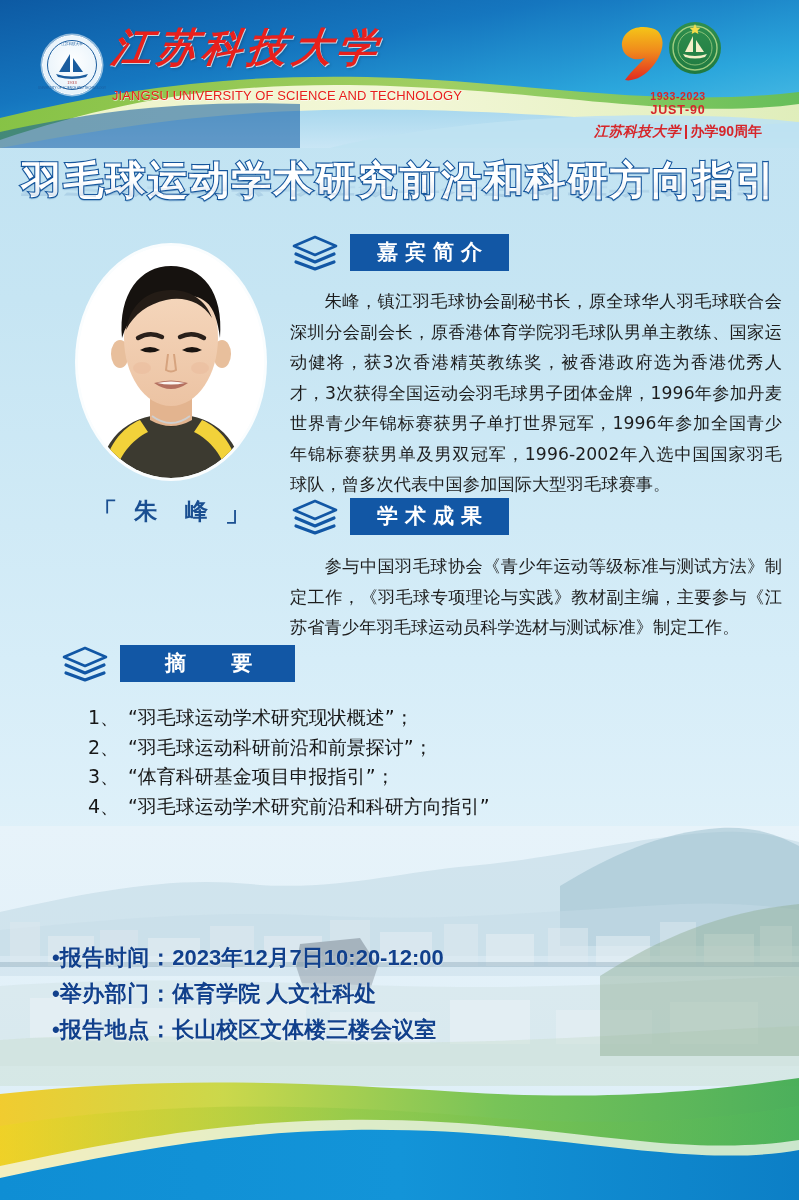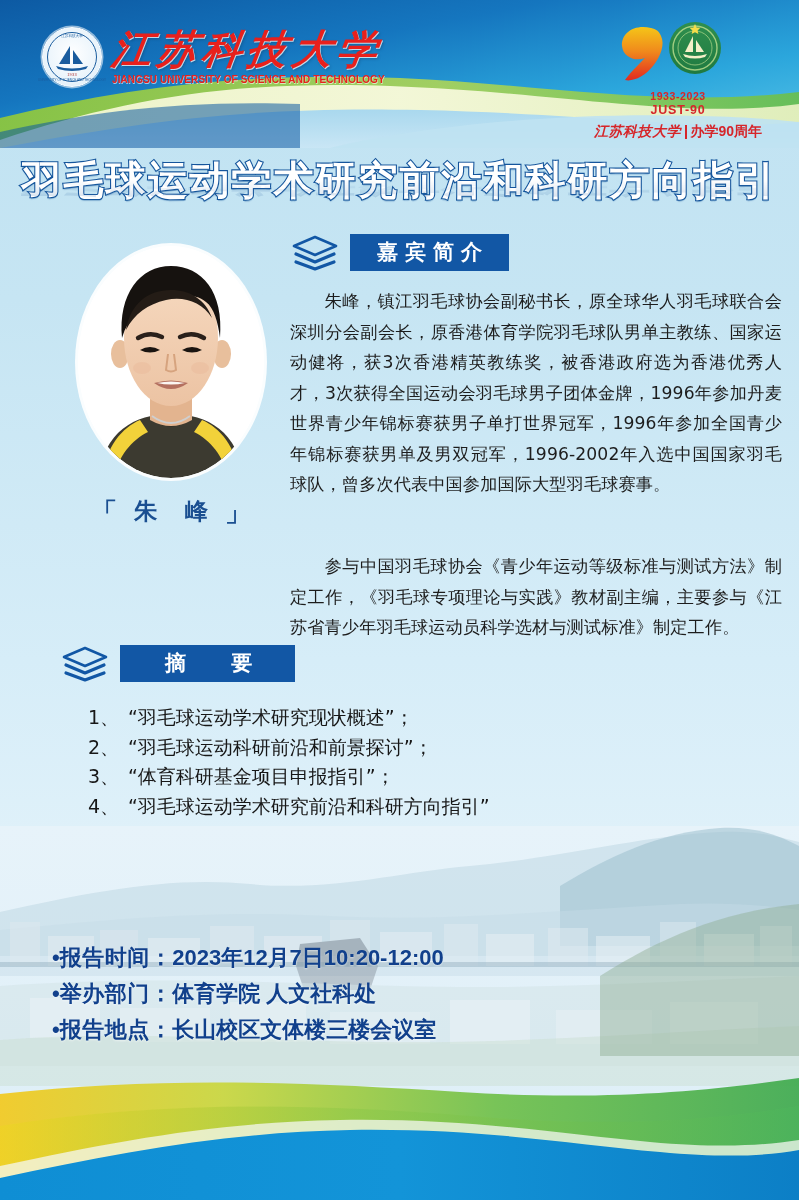--- a/index.html
+++ b/index.html
@@ -60,22 +60,22 @@
   .logo-text { display:flex; flex-direction:column; }
   .logo-cn {
     font-family:"Liberation Serif","DejaVu Serif",serif;
     font-size:40px; font-weight:700; font-style:italic;
     color:#e8201c; letter-spacing:5px; line-height:1.05;
     text-shadow:1px 1px 0 rgba(255,255,255,.75), 2px 2px 3px rgba(0,0,0,.18);
     transform:skewX(-8deg);
     white-space:nowrap;
   }
   .logo-en {
-    font-size:10px; font-weight:700; color:#e8201c;
-    letter-spacing:.1px; margin-top:3px;
+    font-size:13px; font-weight:400; color:#e8201c;
+    letter-spacing:.1px; margin-top:19px;
     text-shadow:.5px .5px 0 rgba(255,255,255,.6);
     white-space:nowrap;
   }
 
   
   .anniv { position:absolute; right:36px; top:18px; width:170px; z-index:6; text-align:center; }
   .anniv-top { position:relative; height:66px; }
   .anniv-90 { position:absolute; left:50%; top:0; transform:translateX(-50%); }
   .anniv-years {
     font-size:10.5px; font-weight:700; color:#d6262a; letter-spacing:.6px;
@@ -369,20 +369,28 @@
       <path d="M4 19 L23 27 L42 19" fill="none" stroke="#1257a5" stroke-width="3.2" stroke-linecap="round" stroke-linejoin="round"></path>
       <path d="M4 27 L23 34 L42 27" fill="none" stroke="#1257a5" stroke-width="3.2" stroke-linecap="round" stroke-linejoin="round"></path>
     </svg>
     <div class="sec-label">嘉宾简介</div>
   </div>
 
   <div class="para" style="left:290px; top:286px; width:492px;">
     <span class="indent"></span><span>朱峰，镇江羽毛球协会副秘书长，原全球华人羽毛球联合会深圳分会副会长，原香港体育学院羽毛球队男单主教练、国家运动健将，获3次香港精英教练奖，被香港政府选为香港优秀人才，3次获得全国运动会羽毛球男子团体金牌，1996年参加丹麦世界青少年锦标赛获男子单打世界冠军，1996年参加全国青少年锦标赛获男单及男双冠军，1996-2002年入选中国国家羽毛球队，曾多次代表中国参加国际大型羽毛球赛事。</span>
   </div>
 
+  <div class="sec-head" style="left:292px; top:498px;">
+    <svg class="stack-icon" width="46" height="36" viewBox="0 0 46 36">
+      <path d="M23 2 L44 11 L23 20 L2 11 Z" fill="none" stroke="#1257a5" stroke-width="2.6" stroke-linejoin="round"></path>
+      <path d="M4 19 L23 27 L42 19" fill="none" stroke="#1257a5" stroke-width="3.2" stroke-linecap="round" stroke-linejoin="round"></path>
+      <path d="M4 27 L23 34 L42 27" fill="none" stroke="#1257a5" stroke-width="3.2" stroke-linecap="round" stroke-linejoin="round"></path>
+    </svg>
+    <div class="sec-label">学术成果</div>
+  </div>
 
   <div class="para" style="left:290px; top:551px; width:492px;">
     <span class="indent"></span><span>参与中国羽毛球协会《青少年运动等级标准与测试方法》制定工作，《羽毛球专项理论与实践》教材副主编，主要参与《江苏省青少年羽毛球运动员科学选材与测试标准》制定工作。</span>
   </div>
 
   <div class="sec-head" style="left:62px; top:645px;">
     <svg class="stack-icon" width="46" height="36" viewBox="0 0 46 36">
       <path d="M23 2 L44 11 L23 20 L2 11 Z" fill="none" stroke="#1257a5" stroke-width="2.6" stroke-linejoin="round"></path>
       <path d="M4 19 L23 27 L42 19" fill="none" stroke="#1257a5" stroke-width="3.2" stroke-linecap="round" stroke-linejoin="round"></path>
       <path d="M4 27 L23 34 L42 27" fill="none" stroke="#1257a5" stroke-width="3.2" stroke-linecap="round" stroke-linejoin="round"></path>

